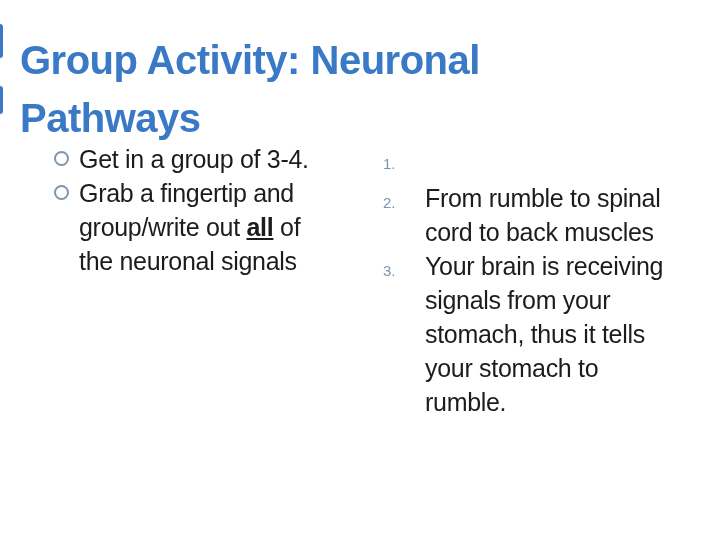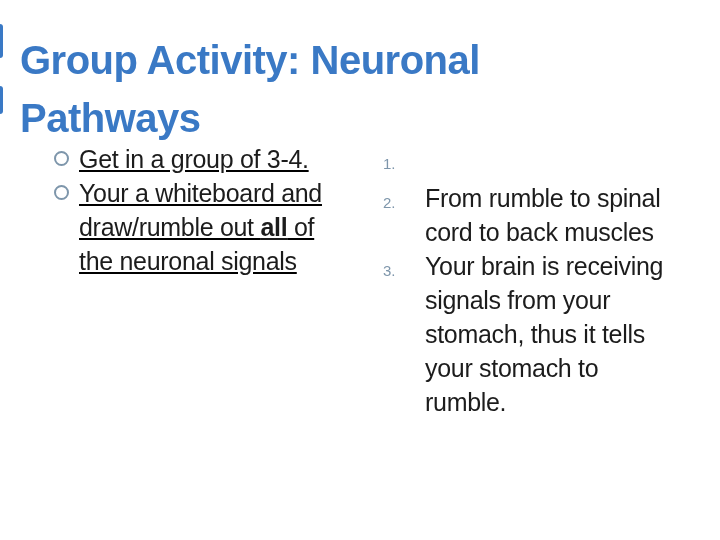--- a/index.html
+++ b/index.html
@@ -26,21 +26,21 @@
     white-space: pre-line;
     letter-spacing: -0.5px;
   }
   .content {
     position: absolute; top: 142px; left: 54px; right: 20px;
     display: flex; align-items: flex-start;
   }
   ul.bullet-list, ol.numbered-list {
     list-style: none; margin: 0; padding: 0;
   }
-  ul.bullet-list { width: 312px; flex: none; text-decoration: underline; }
+  ul.bullet-list { width: 312px; flex: none; }
   .bullet-item { display: flex; }
   .bullet-marker {
     flex: none; box-sizing: border-box;
     width: 15px; height: 15px; border-radius: 50%;
     border: 2px solid var(--marker-slate, #7E96AB);
     margin: 9px 10px 0 0;
     background: transparent;
   }
   .bullet-text, .num-text {
     font-size: 25px; line-height: 34px;
@@ -70,21 +70,21 @@
 
   <div class="content">
 
     <ul class="bullet-list">
       <li class="bullet-item">
         <span class="bullet-marker"></span>
         <span class="bullet-text">Get in a group of 3-4.</span>
       </li>
       <li class="bullet-item">
         <span class="bullet-marker"></span>
-        <span class="bullet-text"><span>Your a whiteboard and</span><br><span>draw/rumble out </span><span class="em-all">all</span><span> of</span><br><span>the neuronal signals</span></span>
+        <span class="bullet-text"><span>Grab a fingertip and</span><br><span>group/write out </span><span class="em-all">all</span><span> of</span><br><span>the neuronal signals</span></span>
       </li>
     </ul>
 
     <ol class="numbered-list">
       <li class="num-item">
         <span class="num-marker">1.</span>
       </li>
       <li class="num-item">
         <span class="num-marker">2.</span>
         <span class="num-text">From rumble to spinal

